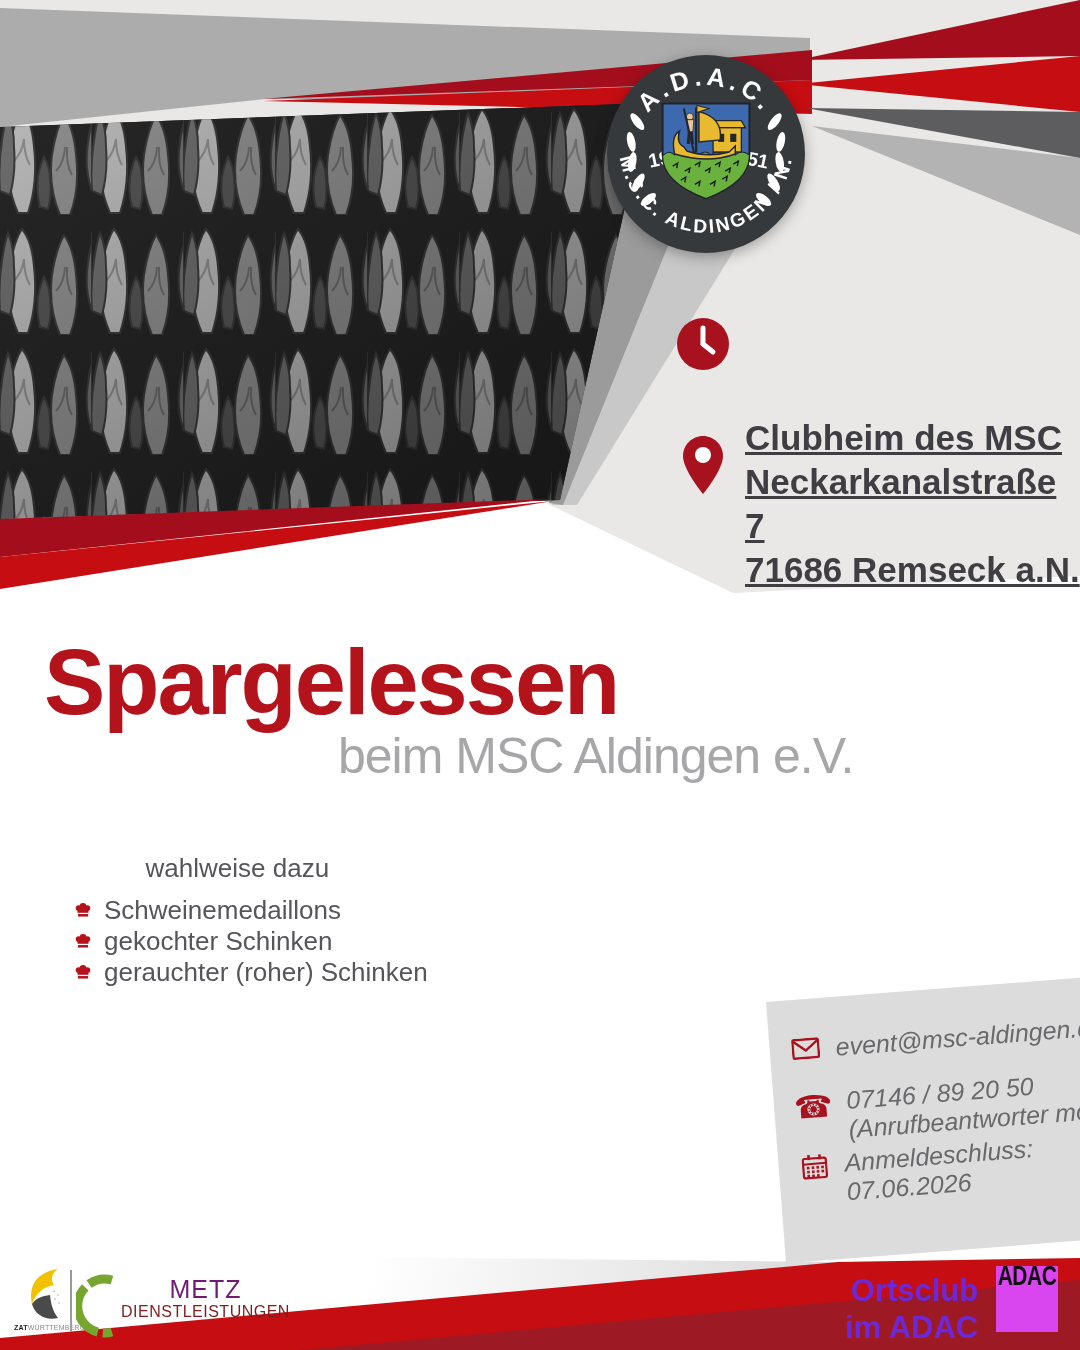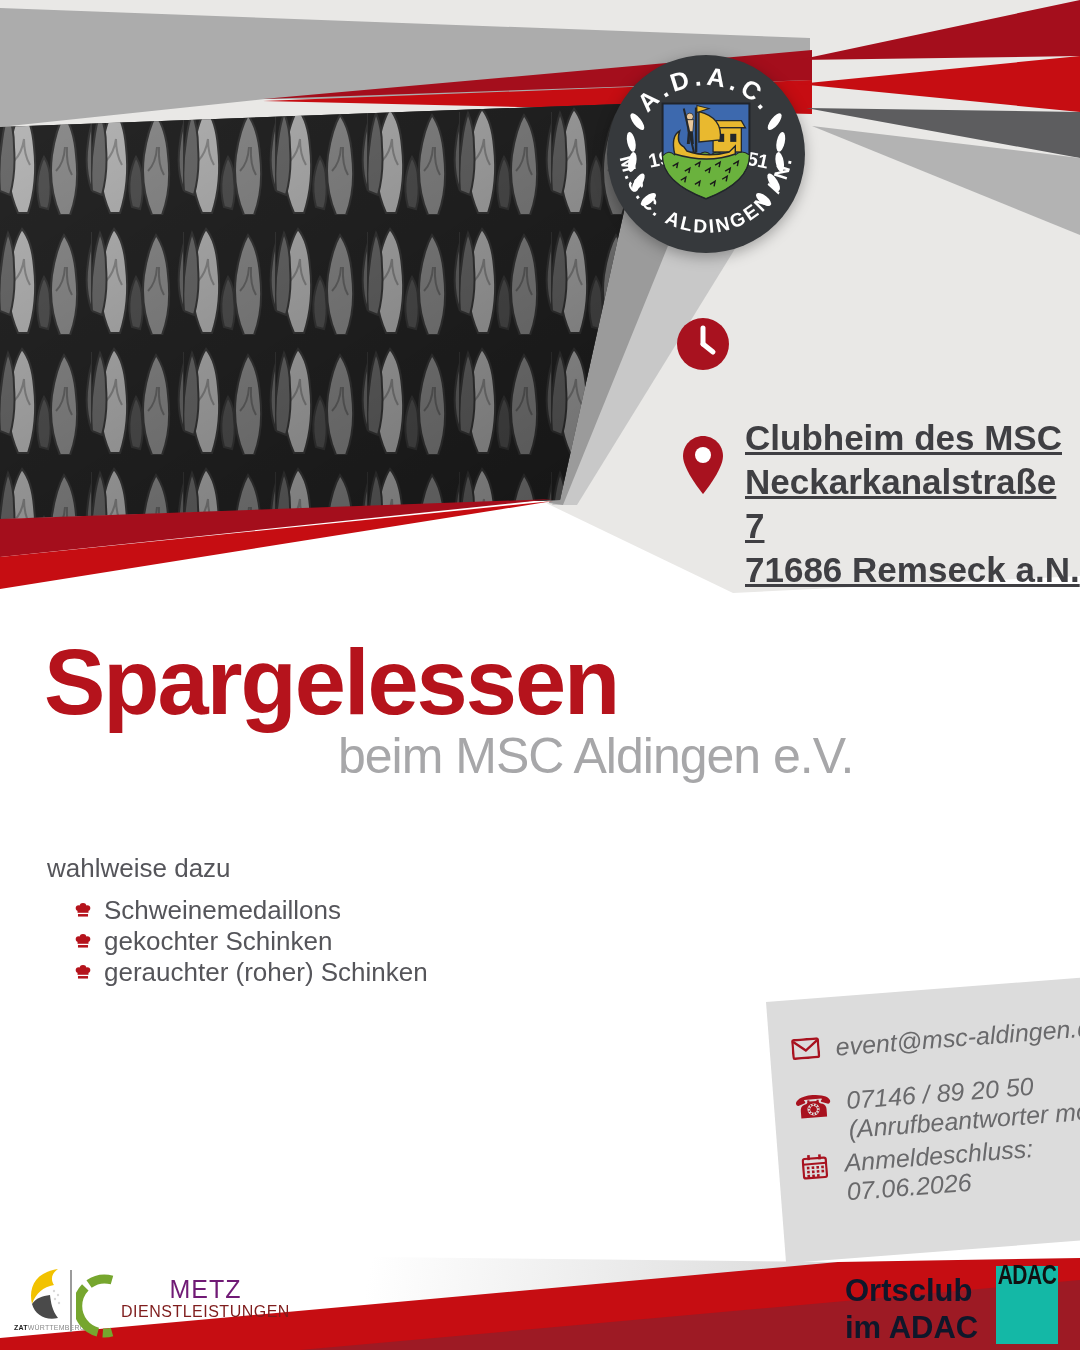--- a/index.html
+++ b/index.html
@@ -30,21 +30,21 @@
   .pin-icon{position:absolute;left:683px;top:436px;width:40px;height:58px;}
   .info-text{position:absolute;left:745px;font-size:35px;line-height:44px;font-weight:bold;color:#3f3f43;}
   .date-text{top:277px;}
   .venue-text{top:416px;text-decoration:underline;}
   
   .title{position:absolute;left:44px;top:630px;font-size:92px;font-weight:bold;color:#b5131c;letter-spacing:-2px;white-space:nowrap;}
   .subtitle{position:absolute;left:338px;top:727px;font-size:50px;font-weight:normal;color:#a7a7a9;letter-spacing:-1px;white-space:nowrap;}
   
   .menu{position:absolute;left:47px;top:836px;color:#55555a;}
   .menu-head{font-size:28px;font-weight:bold;line-height:37px;}
-  .choice-label{margin-top:17px;font-size:26px;}
+  .choice-label{margin-top:17px;font-size:26px;text-align:center;}
   .options{margin-top:11px;}
   .option-row{display:flex;align-items:center;gap:13px;padding-left:28px;height:31px;font-size:26px;}
   .hat-icon{flex:0 0 auto;width:16px;height:15px;}
   
   .contact-box{position:absolute;left:766px;top:1002px;width:345px;height:262px;background:#dcdcdc;
     transform:rotate(-4.4deg);transform-origin:0 0;}
   .c-row{position:absolute;left:20px;display:flex;gap:14px;align-items:flex-start;}
   .c-row-1{top:36px;}
   .c-row-2{top:90px;}
   .c-row-3{top:152px;}
@@ -58,22 +58,22 @@
     clip-path:polygon(0 1253px,838px 1262px,0 1338px);}
   .zat-logo{position:absolute;left:24px;top:1267px;width:44px;height:54px;}
   .zat-text{position:absolute;left:14px;top:1324px;width:64px;text-align:center;font-size:7px;letter-spacing:.2px;white-space:nowrap;}
   .zat-text .b{font-weight:bold;color:#1c1c1c;}
   .zat-text .r{color:#8a8a8a;}
   .foot-divider{position:absolute;left:70px;top:1270px;width:2px;height:62px;background:#9b9b9b;}
   .metz-arc{position:absolute;left:76px;top:1274px;width:42px;height:64px;}
   .metz-text{position:absolute;left:121px;top:1277px;line-height:1;}
   .metz-name{font-size:25px;color:#701a75;letter-spacing:1px;text-align:center;}
   .metz-sub{font-size:16px;color:#7f1d1d;letter-spacing:.5px;margin-top:2px;}
-  .ortsclub{position:absolute;left:845px;top:1272px;font-size:31px;font-weight:bold;color:#0f172a;line-height:37px;}
-  .adac-logo{position:absolute;left:996px;top:1266px;width:62px;height:78px;background:#14b8a6;display:flex;justify-content:center;}
+  .ortsclub{position:absolute;left:845px;top:1272px;font-size:31px;font-weight:bold;color:#6d28d9;line-height:37px;text-align:right;}
+  .adac-logo{position:absolute;left:996px;top:1266px;width:62px;height:66px;background:#d946ef;display:flex;justify-content:center;}
   .adac-logo span{font-size:21px;font-weight:bold;color:#111;letter-spacing:-.5px;transform:scaleY(1.3);margin-top:4px;}
 </style>
 </head>
 <body>
 
 <div class="poster">
 
   <div class="layer bg-top"></div>
   <div class="layer wedge-gray-tl"></div>
   <div class="layer wedge-dkred-l"></div>

